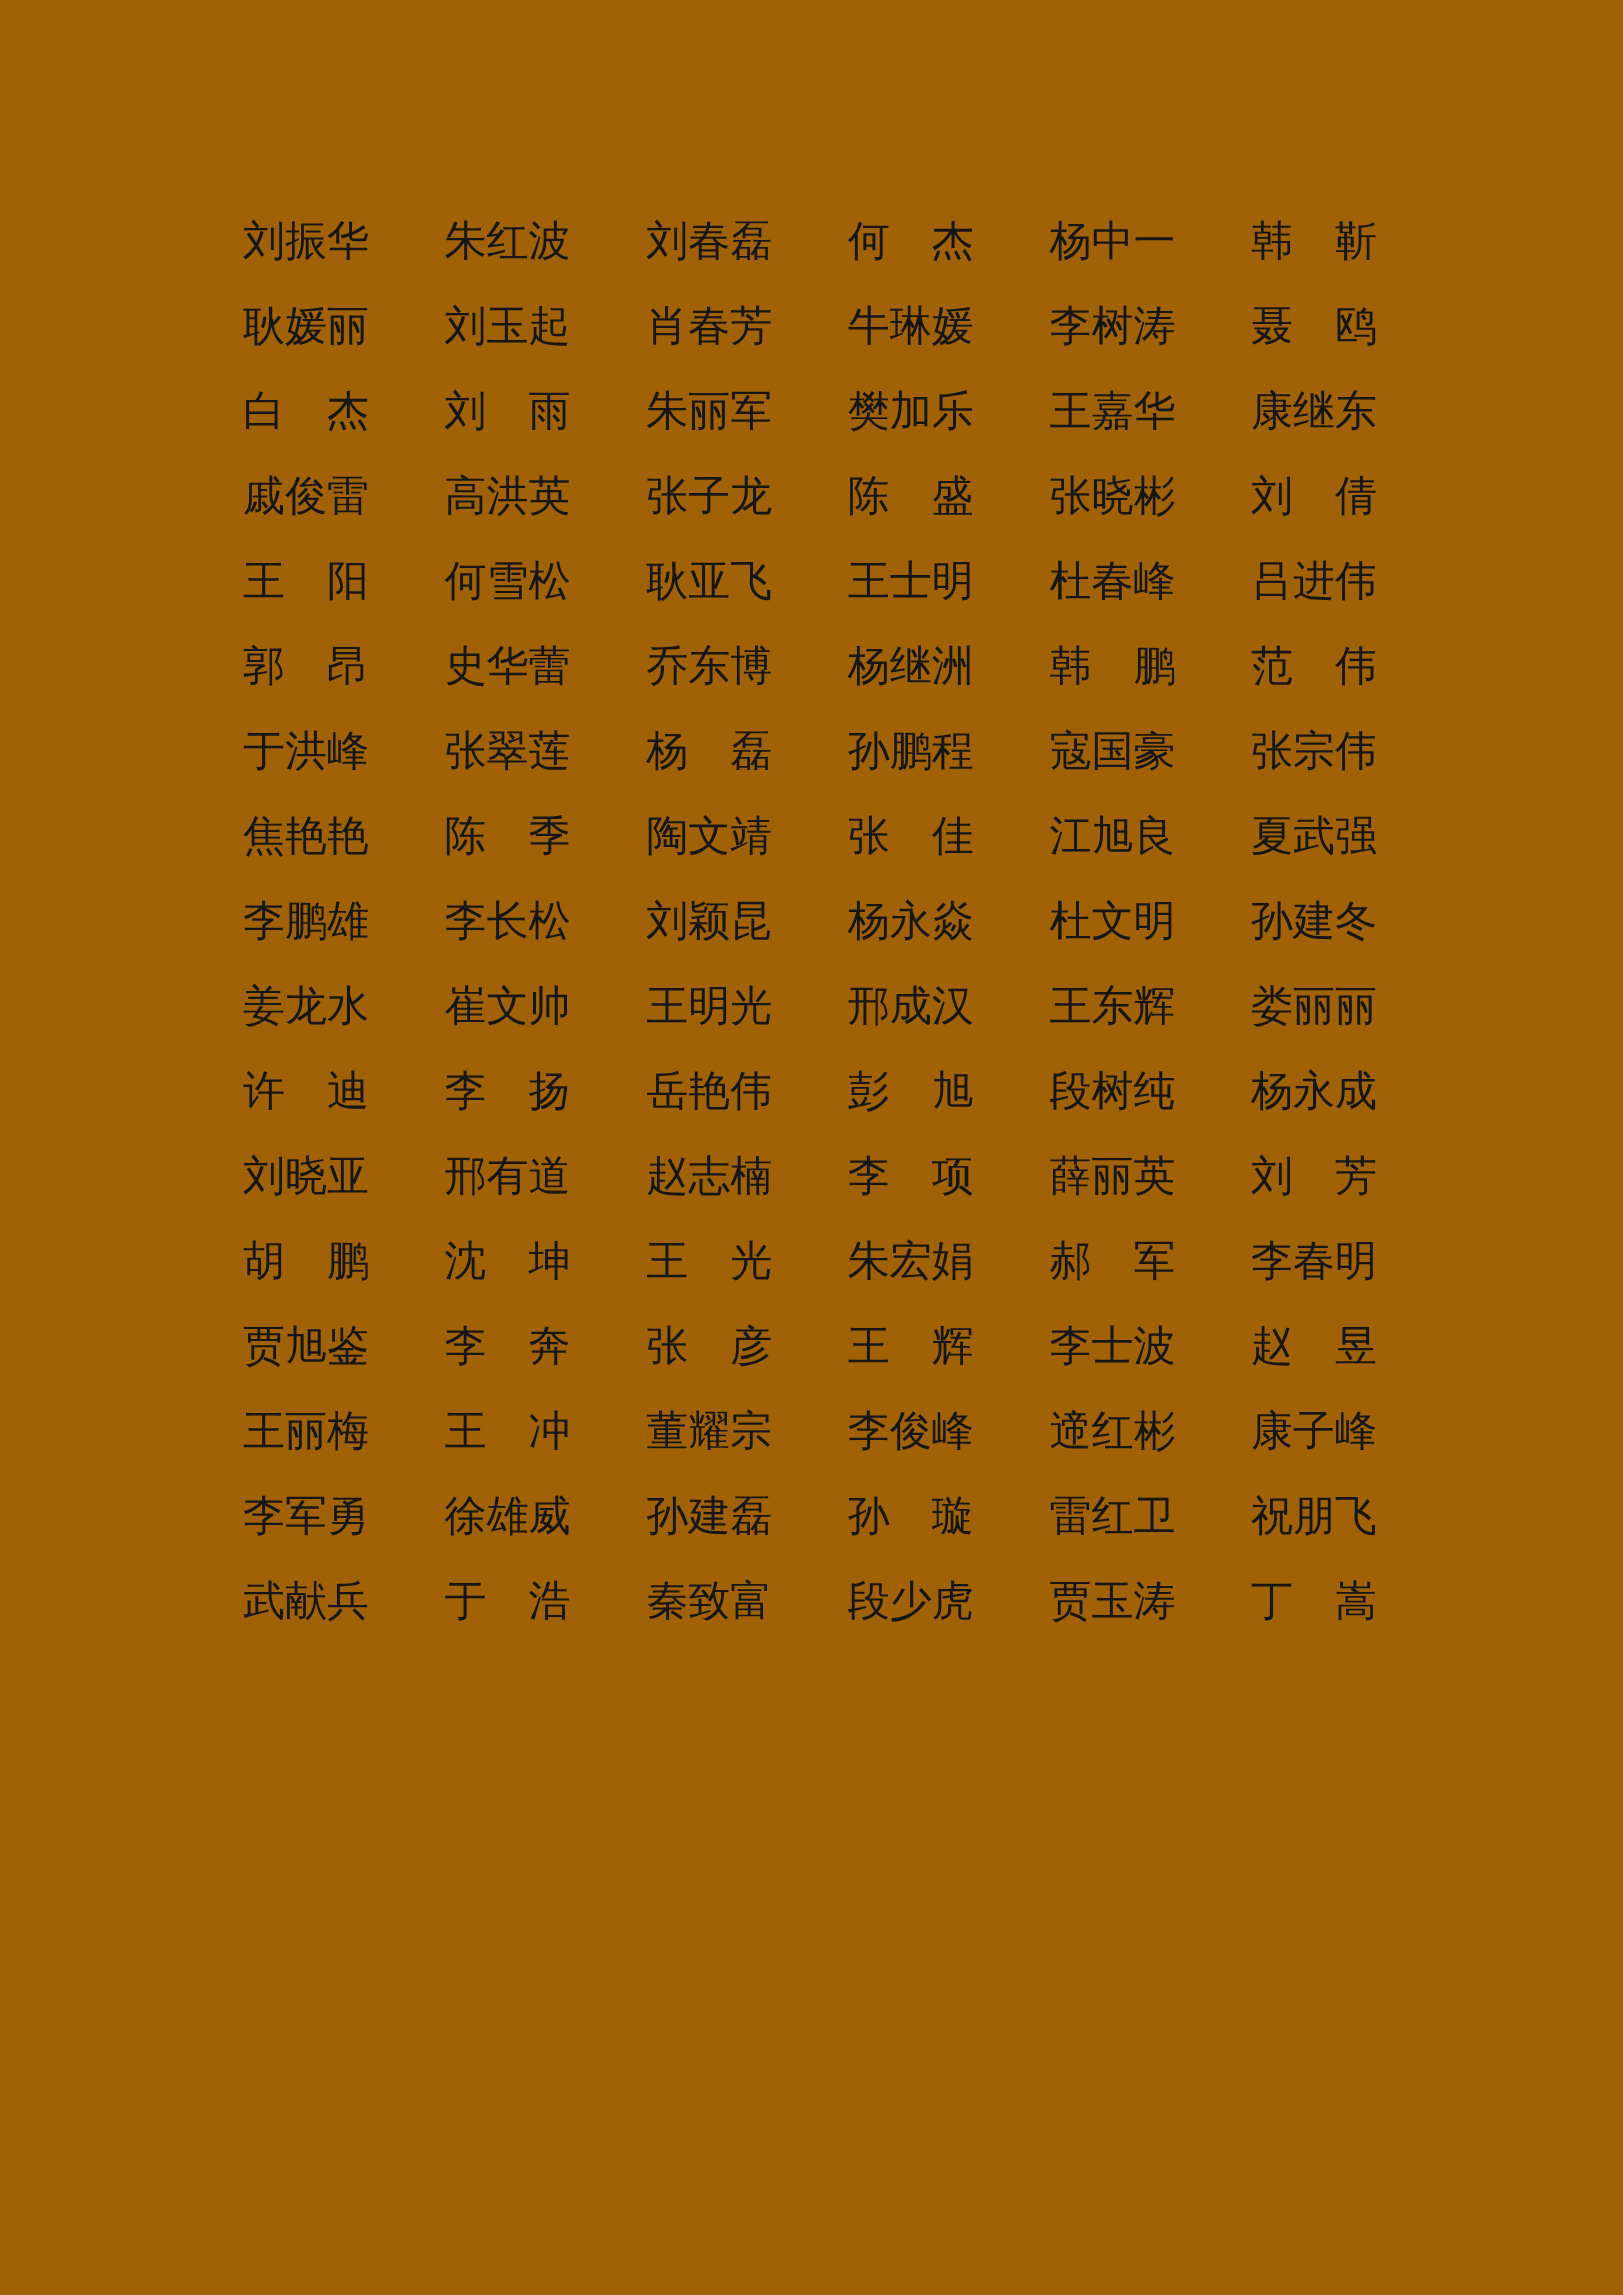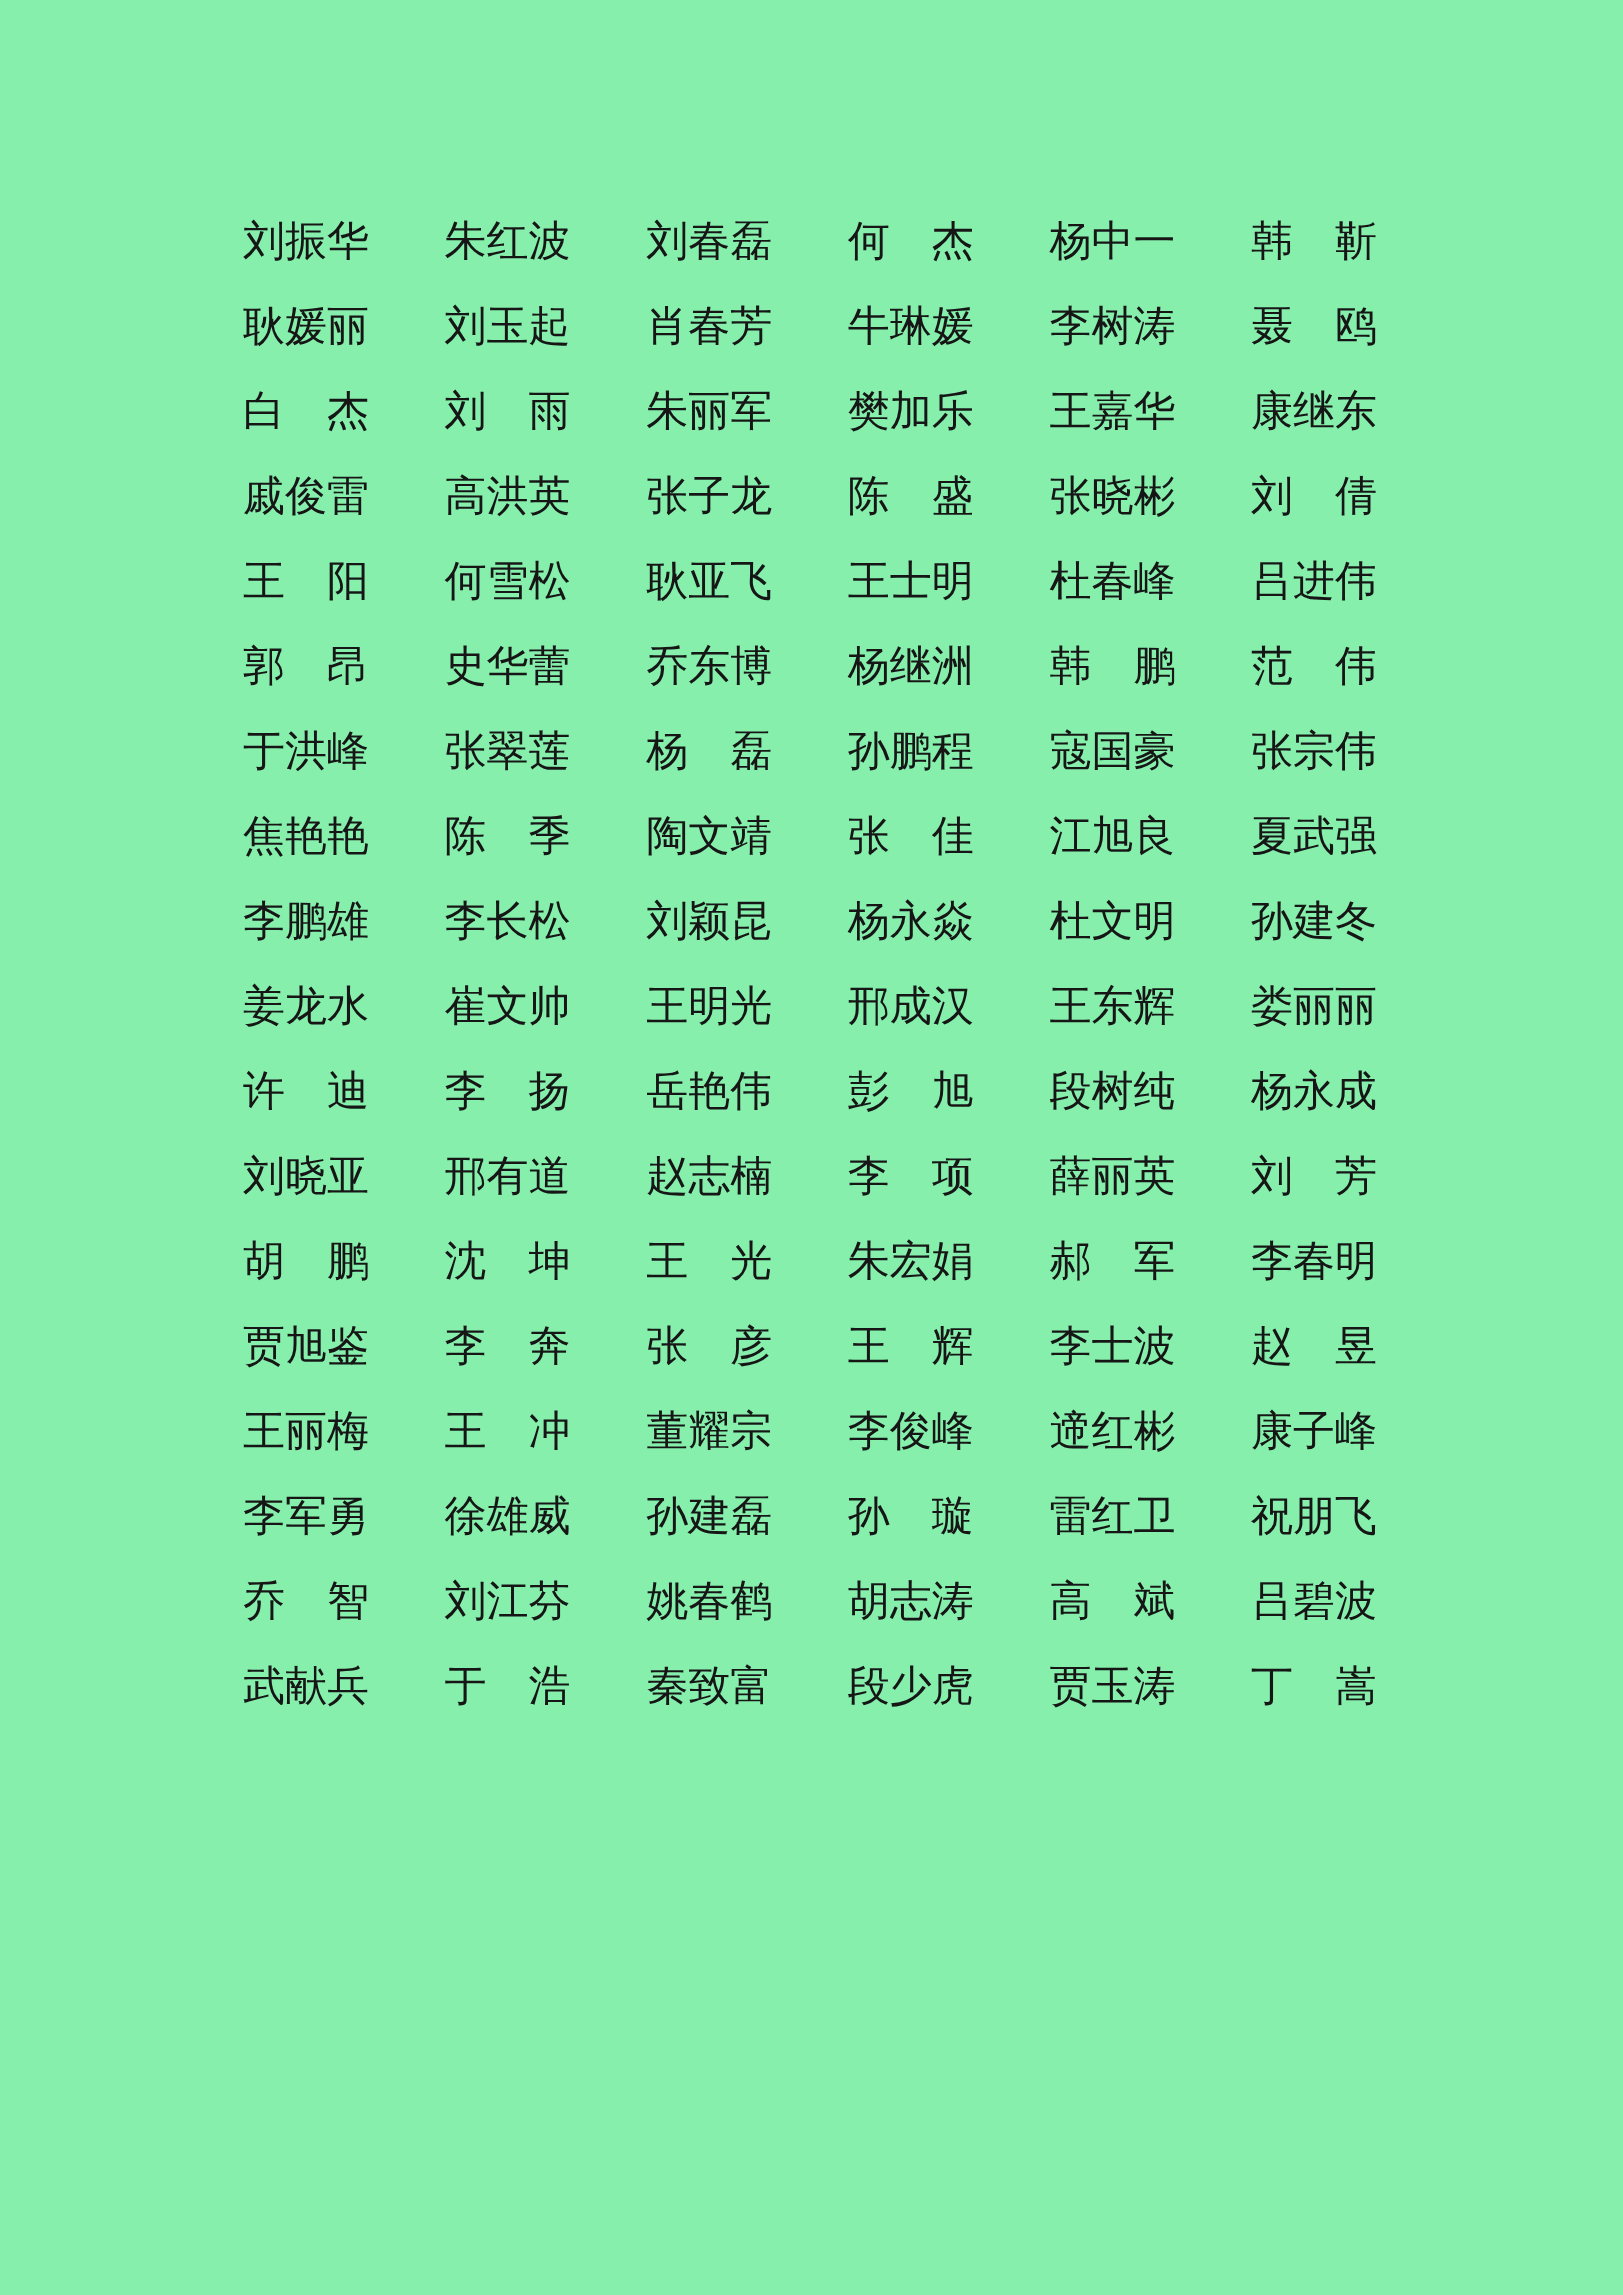--- a/index.html
+++ b/index.html
@@ -10,21 +10,21 @@
     width: 1623px;
     height: 2295px;
     background: #ffffff;
     position: relative;
     font-family: "Liberation Serif", "DejaVu Serif", serif;
     overflow: hidden;
   }
   .page {
     position: absolute;
     inset: 0;
-    background: #86efac;
+    background: #a16207;
   }
   .name-grid {
     position: absolute;
     left: 243px;
     top: 199px;
     width: 1134px;
   }
   .name-row {
     display: flex;
     justify-content: space-between;
@@ -168,28 +168,20 @@
       </div>
       <div class="name-row">
         <div class="name-cell">李军勇</div>
         <div class="name-cell">徐雄威</div>
         <div class="name-cell">孙建磊</div>
         <div class="name-cell">孙璇</div>
         <div class="name-cell">雷红卫</div>
         <div class="name-cell">祝朋飞</div>
       </div>
       <div class="name-row">
-        <div class="name-cell">乔智</div>
-        <div class="name-cell">刘江芬</div>
-        <div class="name-cell">姚春鹤</div>
-        <div class="name-cell">胡志涛</div>
-        <div class="name-cell">高斌</div>
-        <div class="name-cell">吕碧波</div>
-      </div>
-      <div class="name-row">
         <div class="name-cell">武献兵</div>
         <div class="name-cell">于浩</div>
         <div class="name-cell">秦致富</div>
         <div class="name-cell">段少虎</div>
         <div class="name-cell">贾玉涛</div>
         <div class="name-cell">丁嵩</div>
       </div>
     </div>
 </div>
 

